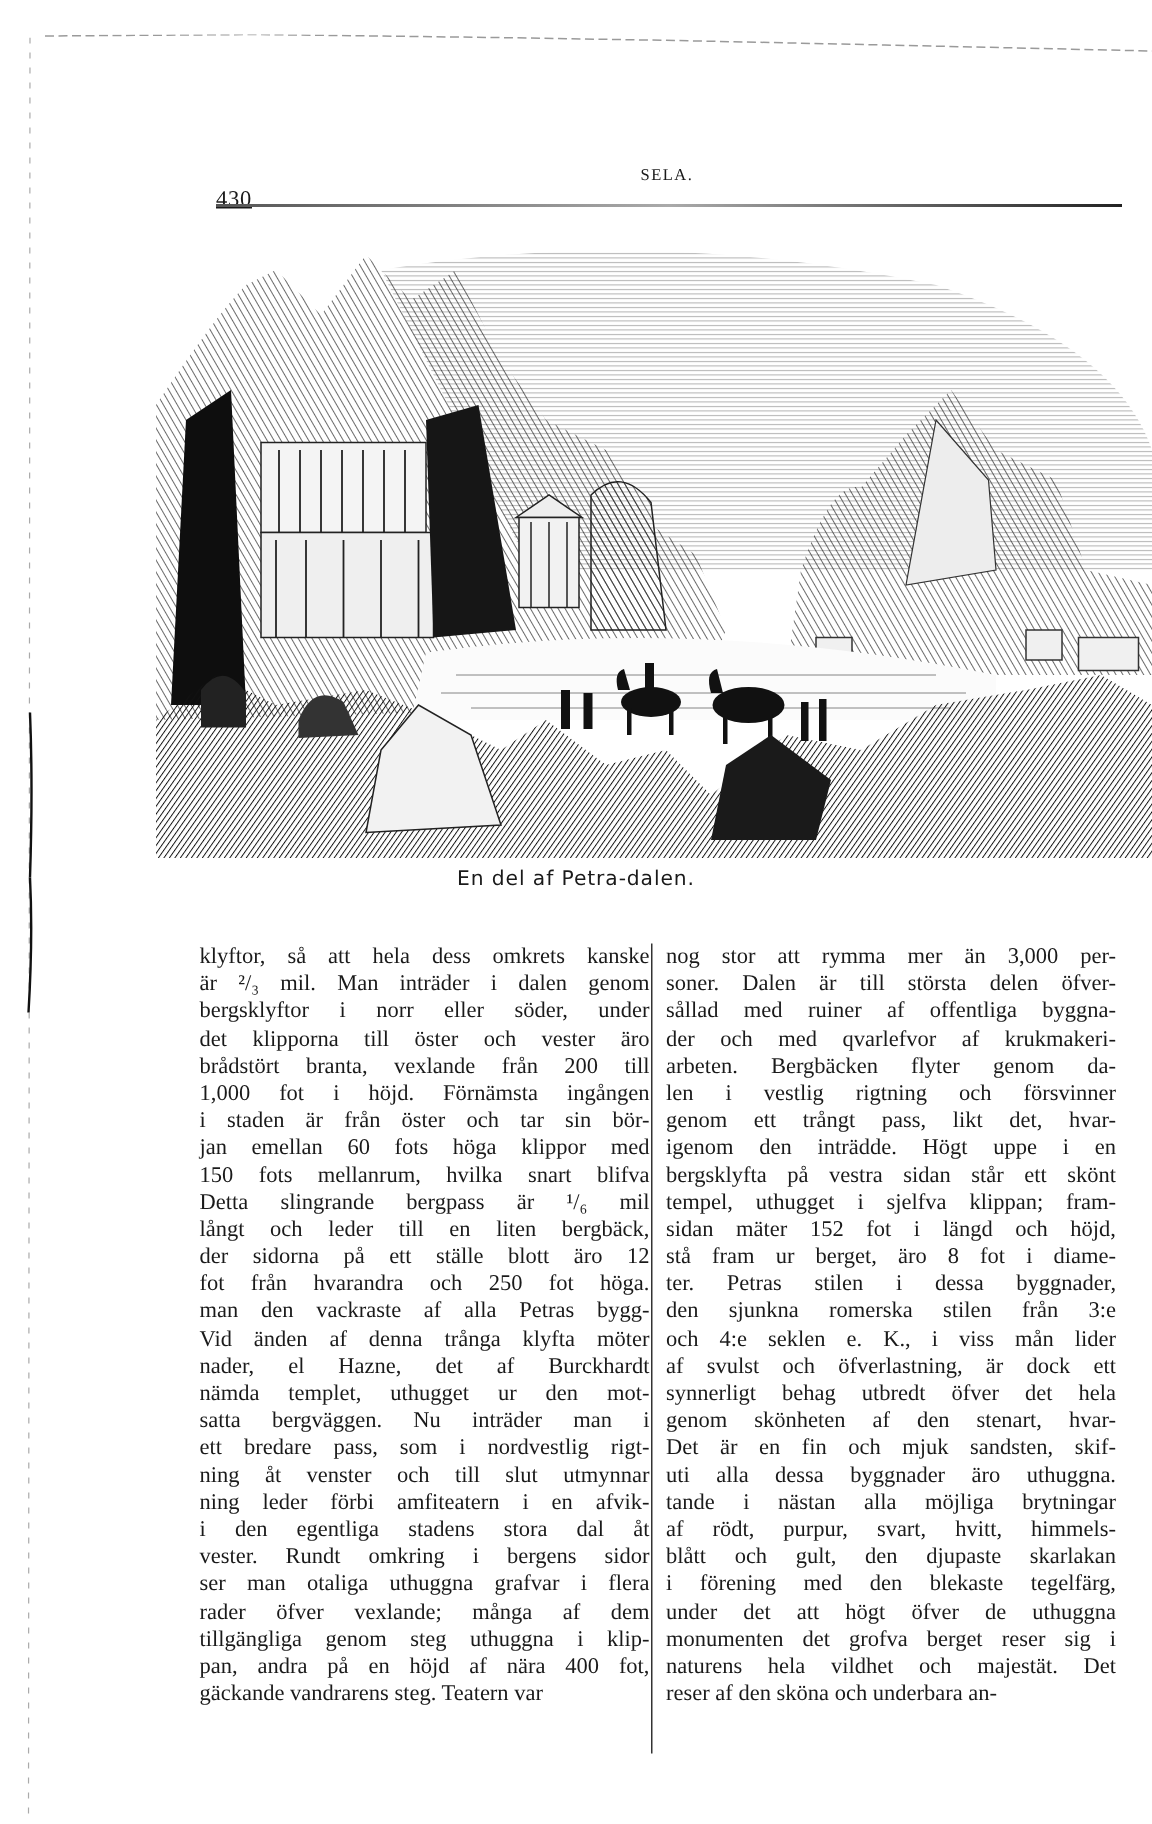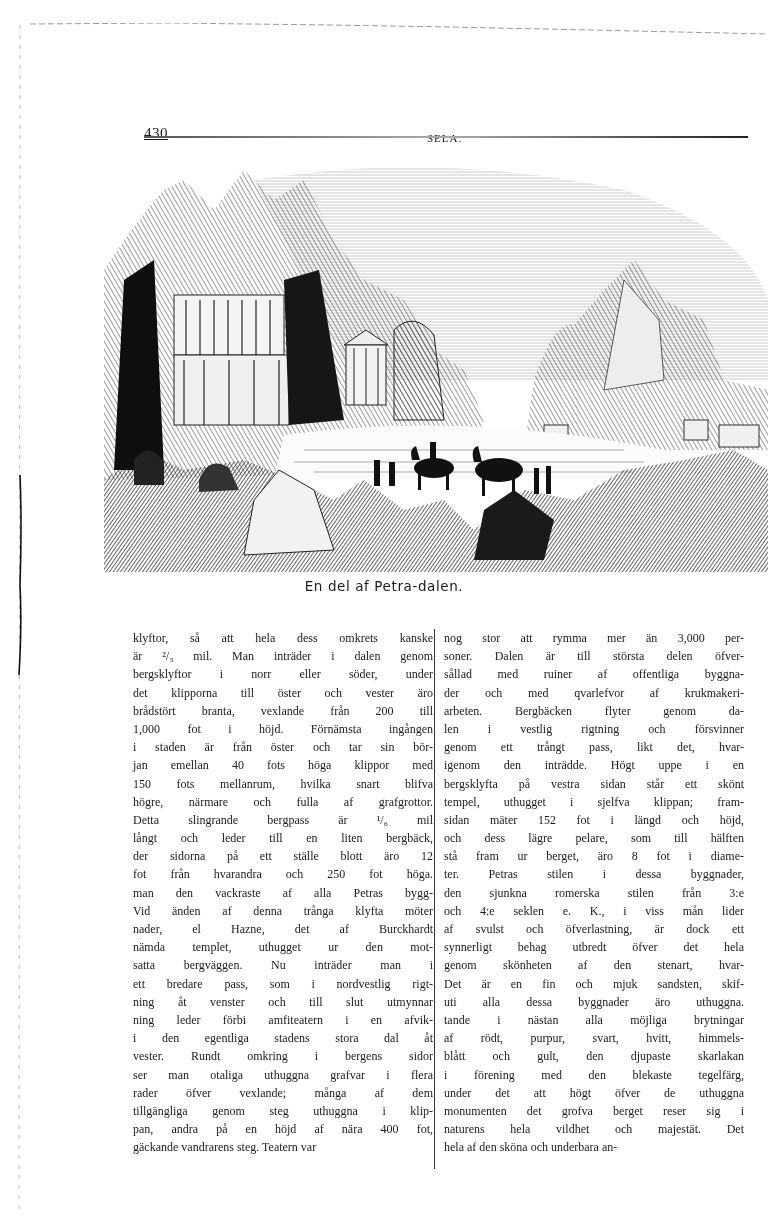--- a/index.html
+++ b/index.html
@@ -14,37 +14,37 @@
     .scan-edge-left {
       position: absolute; left: 18px; top: 25px; width: 4px; height: 1190px;
     }
     .page-header {
       position: absolute; left: 144px; top: 108px; width: 604px; height: 24px;
     }
     .page-number {
       position: absolute; left: 0; top: 17px; font-size: 15px; letter-spacing: 0.5px; text-decoration: underline;
     }
     .running-head {
-      position: absolute; left: 283px; top: 3px; font-size: 11px; letter-spacing: 1px; margin-top: 21px;
+      position: absolute; left: 283px; top: 3px; font-size: 11px; letter-spacing: 1px;
     }
     .header-rule {
       position: absolute; left: 144px; top: 136px; width: 604px; height: 2px;
       background: linear-gradient(90deg, #555 0%, #888 30%, #aaa 50%, #666 75%, #222 100%);
     }
     .illustration {
       position: absolute; left: 104px; top: 150px; width: 664px; height: 422px;
     }
     .illustration svg { width: 100%; height: 100%; display: block; }
     .caption {
       position: absolute; left: 0; width: 768px; top: 578px; text-align: center;
       font-family: "DejaVu Sans", sans-serif; font-size: 13.5px; letter-spacing: 0.6px;
     }
     .column {
       position: absolute; top: 629px; width: 300px;
-      font-size: 12px; line-height: 18.2px; text-align: justify;
+      font-size: 15px; line-height: 18.2px; text-align: justify;
     }
     .col-left { left: 133px; }
     .col-right { left: 444px; }
     .column .line {
       display: block; white-space: nowrap; text-align: justify;
       text-align-last: justify; height: 18.2px; overflow: visible;
     }
     .column .line.last { text-align-last: left; }
     .col-divider {
       position: absolute; left: 434px; top: 629px; width: 1.3px; height: 540px;
@@ -156,23 +156,22 @@
 <div class="caption">En del af Petra-dalen.</div>
 
 <div class="column col-left" id="col-left">
     <span class="line">klyftor, så att hela dess omkrets kanske</span>
     <span class="line">är ²/₃ mil.  Man inträder i dalen genom</span>
     <span class="line">bergsklyftor i norr eller söder, under</span>
     <span class="line">det klipporna till öster och vester äro</span>
     <span class="line">brådstört branta, vexlande från 200 till</span>
     <span class="line">1,000 fot i höjd.  Förnämsta ingången</span>
     <span class="line">i staden är från öster och tar sin bör-</span>
-    <span class="line">jan emellan 40 fots höga klippor med</span>
+    <span class="line">jan emellan 60 fots höga klippor med</span>
     <span class="line">150 fots mellanrum, hvilka snart blifva</span>
-    <span class="line">högre, närmare och fulla af grafgrottor.</span>
     <span class="line">Detta slingrande bergpass är ¹/₆ mil</span>
     <span class="line">långt och leder till en liten bergbäck,</span>
     <span class="line">der sidorna på ett ställe blott äro 12</span>
     <span class="line">fot från hvarandra och 250 fot höga.</span>
     <span class="line">man den vackraste af alla Petras bygg-</span>
     <span class="line">Vid änden af denna trånga klyfta möter</span>
     <span class="line">nader, el Hazne, det af Burckhardt</span>
     <span class="line">nämda templet, uthugget ur den mot-</span>
     <span class="line">satta bergväggen.  Nu inträder man i</span>
     <span class="line">ett bredare pass, som i nordvestlig rigt-</span>
@@ -192,31 +191,30 @@
     <span class="line">soner.  Dalen är till största delen öfver-</span>
     <span class="line">sållad med ruiner af offentliga byggna-</span>
     <span class="line">der och med qvarlefvor af krukmakeri-</span>
     <span class="line">arbeten.  Bergbäcken flyter genom da-</span>
     <span class="line">len i vestlig rigtning och försvinner</span>
     <span class="line">genom ett trångt pass, likt det, hvar-</span>
     <span class="line">igenom den inträdde.  Högt uppe i en</span>
     <span class="line">bergsklyfta på vestra sidan står ett skönt</span>
     <span class="line">tempel, uthugget i sjelfva klippan; fram-</span>
     <span class="line">sidan mäter 152 fot i längd och höjd,</span>
-    <span class="line">och dess lägre pelare, som till hälften</span>
     <span class="line">stå fram ur berget, äro 8 fot i diame-</span>
     <span class="line">ter.  Petras stilen i dessa byggnader,</span>
     <span class="line">den sjunkna romerska stilen från 3:e</span>
     <span class="line">och 4:e seklen e. K., i viss mån lider</span>
     <span class="line">af svulst och öfverlastning, är dock ett</span>
     <span class="line">synnerligt behag utbredt öfver det hela</span>
     <span class="line">genom skönheten af den stenart, hvar-</span>
     <span class="line">Det är en fin och mjuk sandsten, skif-</span>
     <span class="line">uti alla dessa byggnader äro uthuggna.</span>
     <span class="line">tande i nästan alla möjliga brytningar</span>
     <span class="line">af rödt, purpur, svart, hvitt, himmels-</span>
     <span class="line">blått och gult, den djupaste skarlakan</span>
     <span class="line">i förening med den blekaste tegelfärg,</span>
     <span class="line">under det att högt öfver de uthuggna</span>
     <span class="line">monumenten det grofva berget reser sig i</span>
     <span class="line">naturens hela vildhet och majestät.  Det</span>
-    <span class="line last">hela af den sköna och underbara an-</span>
+    <span class="line last">reser af den sköna och underbara an-</span>
   </div>
 
 </body></html>

